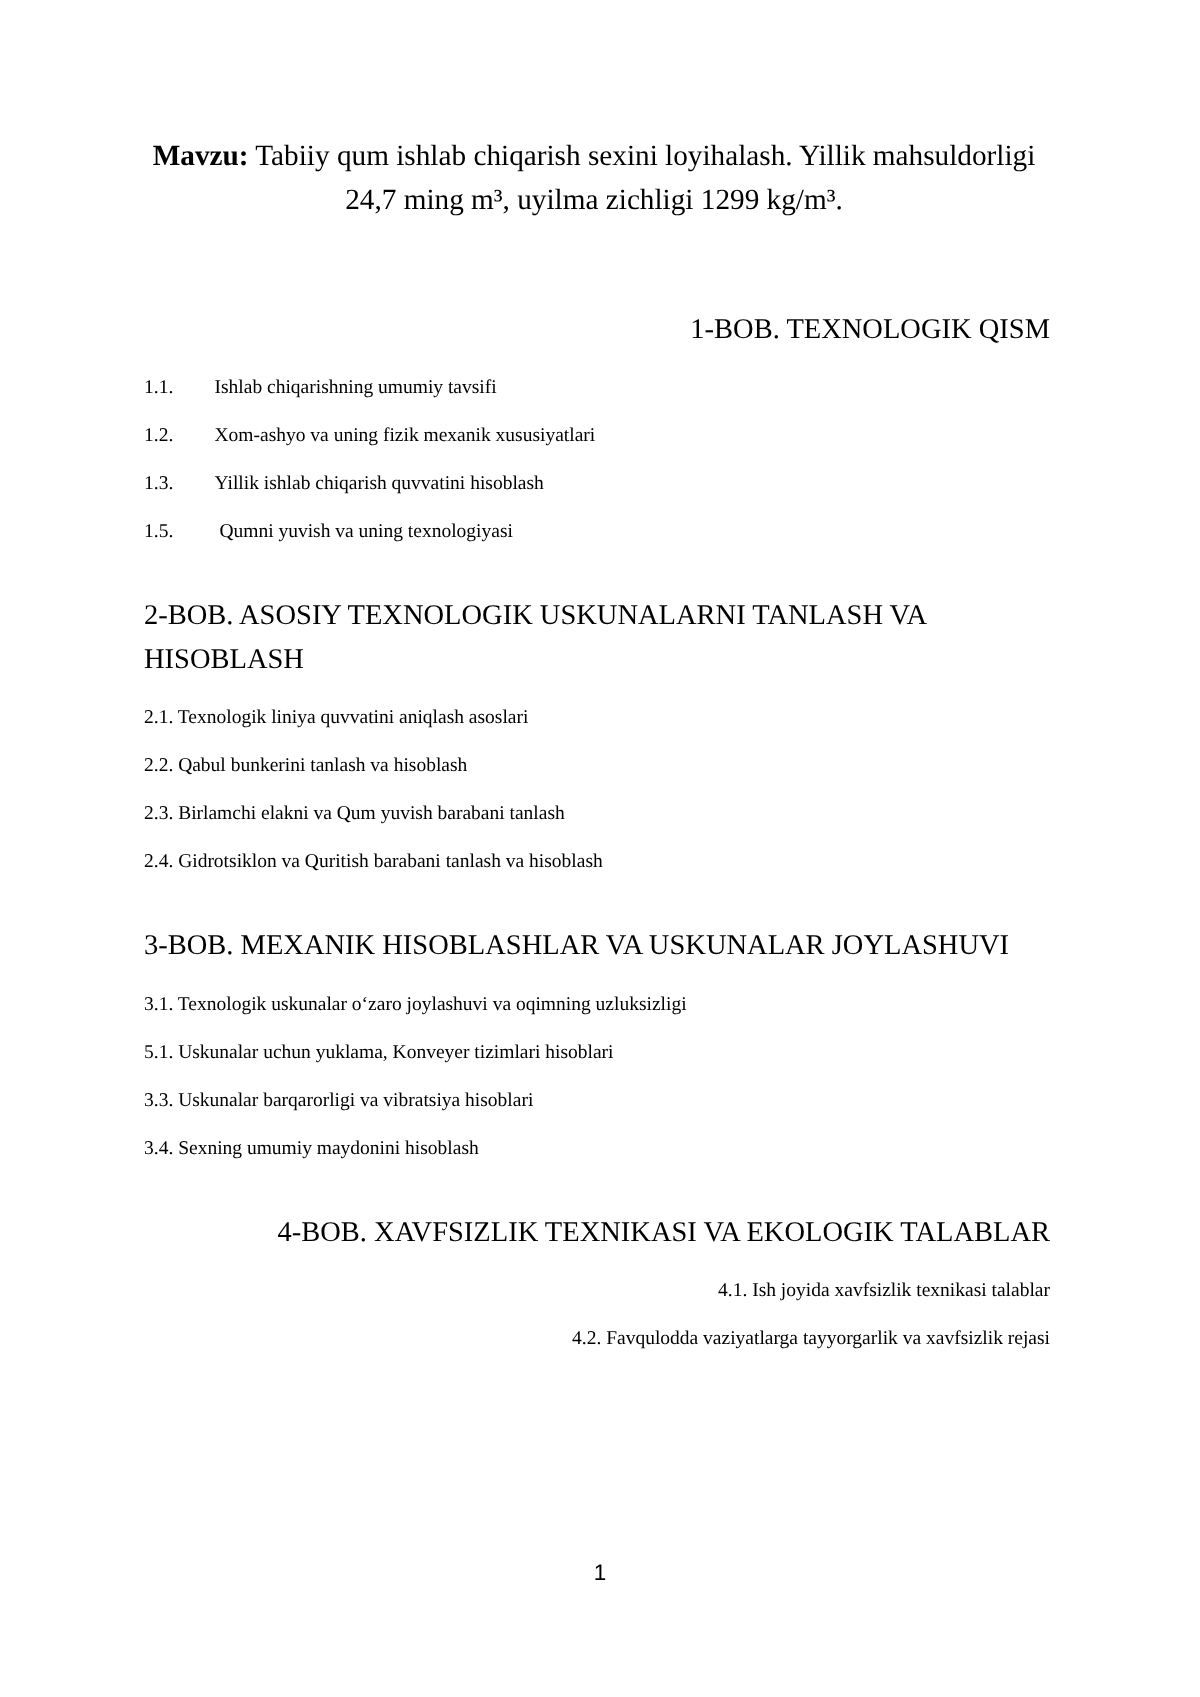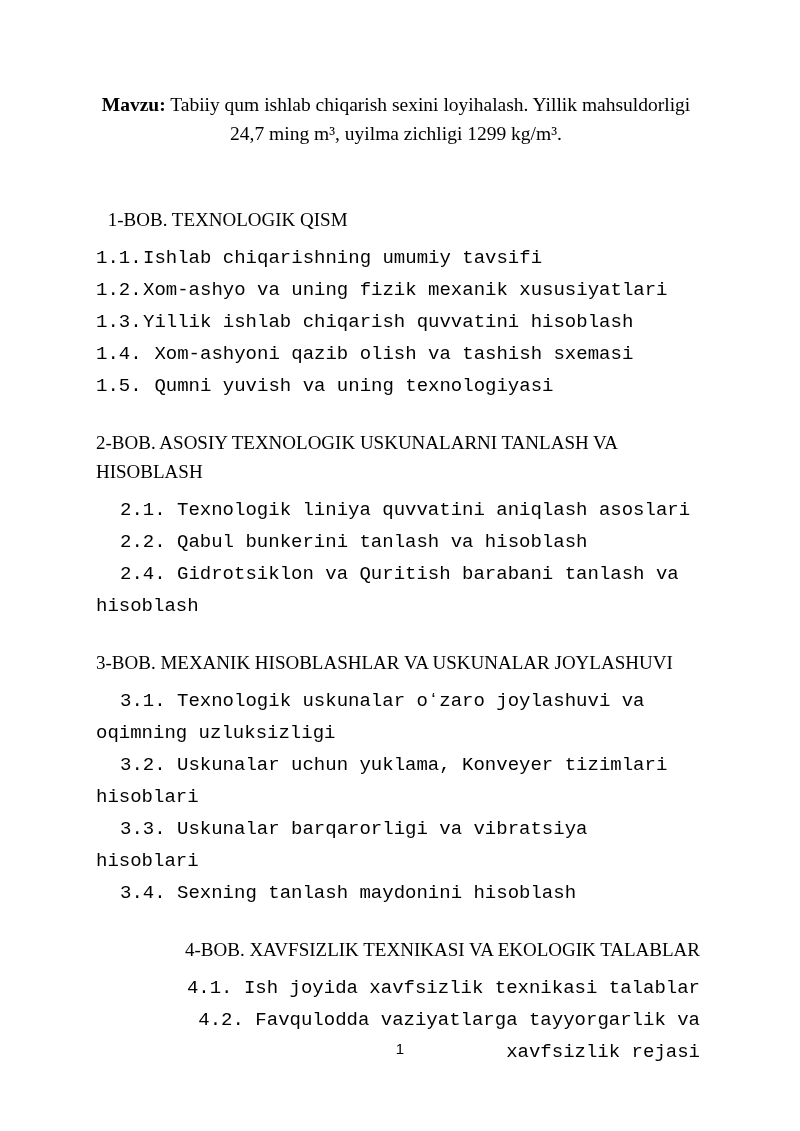--- a/index.html
+++ b/index.html
@@ -51,49 +51,48 @@
     text-align: right;
   }
   .chap-heading {
     font-size: 19px;
     line-height: 29px;
     margin: 0 0 8px 0;
     white-space: pre-wrap;
   }
   .chap-heading.indented {
     padding-left: 7px;
+    text-align: right;
   }
   
   .items {
     list-style: none;
     margin: 0;
     padding: 0;
   }
   .item {
-    font-size: 19px;
+    font-size: 13px;
     line-height: 32px;
     white-space: pre-wrap;
-    font-family: Liberation Mono, monospace;
   }
   
   .item.tabbed {
     display: flex;
     align-items: baseline;
   }
   .item.tabbed .num {
     flex: 0 0 47px;
     display: block;
   }
   .item.tabbed .txt {
     display: block;
   }
   
   .item.inline .num {
     display: inline;
-    margin-left: 24px;
   }
   .item.inline .txt {
     display: inline;
   }
   
   .page-number {
     position: absolute;
     left: 0;
     right: 0;
     top: 1040px;
@@ -112,39 +111,39 @@
     <span class="lead">Mavzu:</span><span> Tabiiy qum ishlab chiqarish sexini loyihalash. Yillik mahsuldorligi 24,7 ming m³, uyilma zichligi 1299 kg/m³.</span>
   </div>
 
   <div class="content">
       <section class="chapter">
         <div class="chap-heading indented"> 1-BOB. TEXNOLOGIK QISM</div>
         <ul class="items">
           <li class="item tabbed"><span class="num">1.1.</span><span class="txt">Ishlab chiqarishning umumiy tavsifi</span></li>
           <li class="item tabbed"><span class="num">1.2.</span><span class="txt">Xom-ashyo va uning fizik mexanik xususiyatlari</span></li>
           <li class="item tabbed"><span class="num">1.3.</span><span class="txt">Yillik ishlab chiqarish quvvatini hisoblash</span></li>
-          <li class="item tabbed"><span class="num">1.4.</span><span class="txt"> Xom-ashyoni qazib olish va tashish sxemasi</span></li>
           <li class="item tabbed"><span class="num">1.5.</span><span class="txt"> Qumni yuvish va uning texnologiyasi</span></li>
         </ul>
       </section>
       <section class="chapter">
         <div class="chap-heading">2-BOB. ASOSIY TEXNOLOGIK USKUNALARNI TANLASH VA HISOBLASH</div>
         <ul class="items">
           <li class="item inline"><span class="num">2.1.</span><span class="txt"> Texnologik liniya quvvatini aniqlash asoslari</span></li>
           <li class="item inline"><span class="num">2.2.</span><span class="txt"> Qabul bunkerini tanlash va hisoblash</span></li>
+          <li class="item inline"><span class="num">2.3.</span><span class="txt"> Birlamchi elakni va Qum yuvish barabani tanlash</span></li>
           <li class="item inline"><span class="num">2.4.</span><span class="txt"> Gidrotsiklon va Quritish barabani tanlash va hisoblash</span></li>
         </ul>
       </section>
       <section class="chapter">
         <div class="chap-heading">3-BOB. MEXANIK HISOBLASHLAR VA USKUNALAR JOYLASHUVI</div>
         <ul class="items">
           <li class="item inline"><span class="num">3.1.</span><span class="txt"> Texnologik uskunalar oʻzaro joylashuvi va oqimning uzluksizligi</span></li>
-          <li class="item inline"><span class="num">3.2.</span><span class="txt"> Uskunalar uchun yuklama, Konveyer tizimlari hisoblari</span></li>
+          <li class="item inline"><span class="num">5.1.</span><span class="txt"> Uskunalar uchun yuklama, Konveyer tizimlari hisoblari</span></li>
           <li class="item inline"><span class="num">3.3.</span><span class="txt"> Uskunalar barqarorligi va vibratsiya hisoblari</span></li>
-          <li class="item inline"><span class="num">3.4.</span><span class="txt"> Sexning tanlash maydonini hisoblash</span></li>
+          <li class="item inline"><span class="num">3.4.</span><span class="txt"> Sexning umumiy maydonini hisoblash</span></li>
         </ul>
       </section>
       <section class="chapter">
         <div class="chap-heading">4-BOB. XAVFSIZLIK TEXNIKASI VA EKOLOGIK TALABLAR</div>
         <ul class="items">
           <li class="item inline"><span class="num">4.1.</span><span class="txt"> Ish joyida xavfsizlik texnikasi talablar</span></li>
           <li class="item inline"><span class="num">4.2.</span><span class="txt"> Favqulodda vaziyatlarga tayyorgarlik va xavfsizlik rejasi</span></li>
         </ul>
       </section>
     </div>

